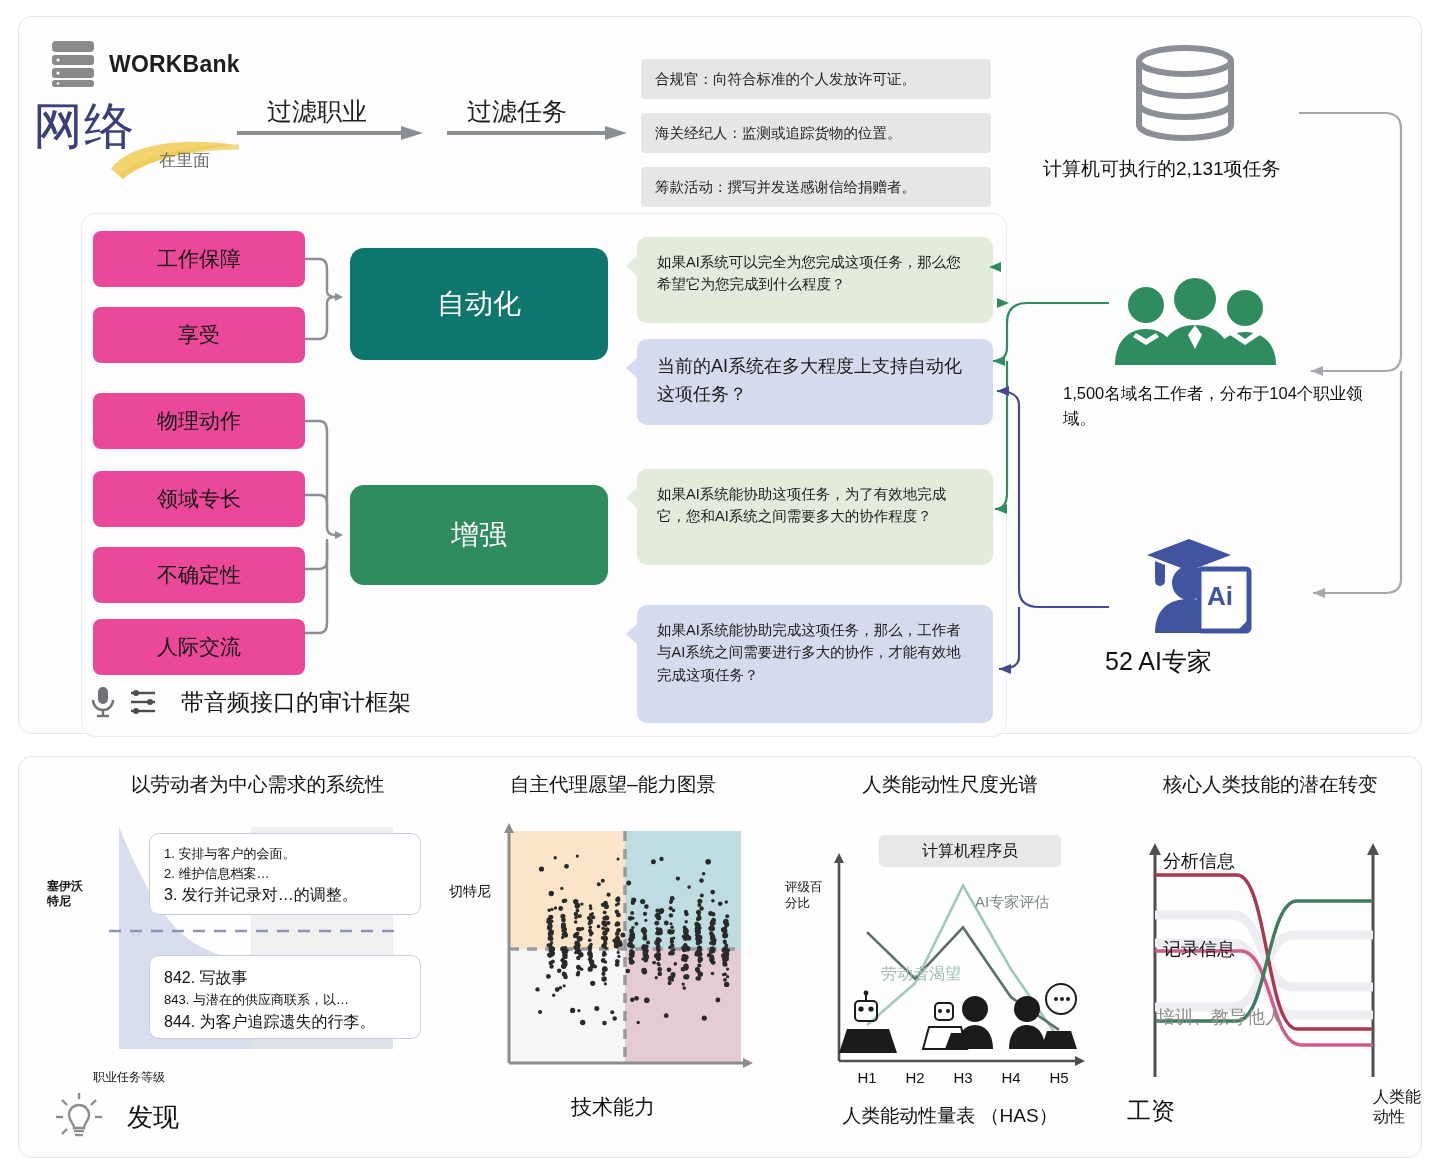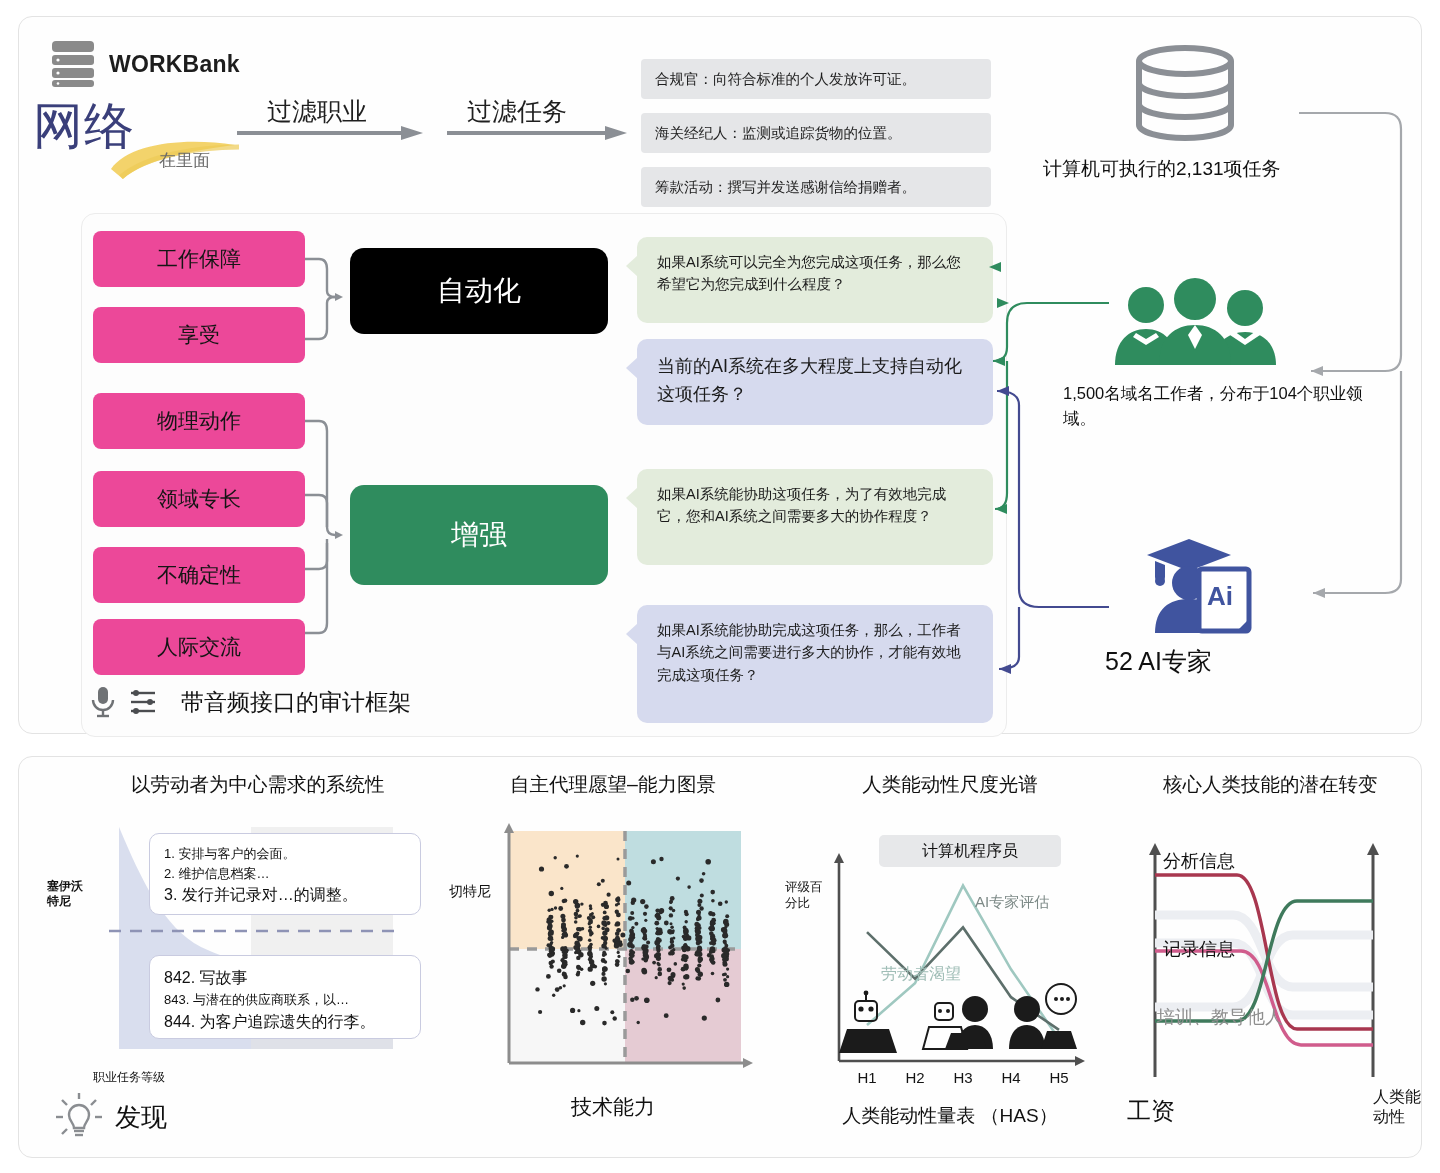--- a/index.html
+++ b/index.html
@@ -72,21 +72,21 @@
   
   .bracket { position:absolute; }
 
   
   .catbox {
     position:absolute; left:331px; width:258px;
     border-radius:14px;
     display:flex; align-items:center; justify-content:center;
     font-size:28px; color:#ffffff;
   }
-  #catbox-auto { top:231px; height:86px; background:#000000; }
+  #catbox-auto { top:231px; height:112px; background:#0f766e; }
   #catbox-aug  { top:468px; height:100px; background:#2f8c5e; }
 
   
   .bubble {
     position:absolute; left:618px; width:356px;
     border-radius:10px;
     padding:14px 18px 14px 20px;
     font-size:14.5px; line-height:1.55; color:#1b1b1b;
   }
   .bubble::before {
@@ -131,21 +131,21 @@
   #seniority-label { position:absolute; left:6px; top:122px; width:46px; font-size:12px; line-height:1.25; color:#111; font-weight:bold;}
   .tasklist-card {
     position:absolute; border:1px solid #c9cbe0; border-radius:10px;
     background:#ffffff; padding:10px 14px;
   }
   #tasklist-top { left:108px; top:76px; width:272px; height:82px; }
   #tasklist-bot { left:108px; top:198px; width:272px; height:84px; }
   .tl-line { font-size:13px; color:#111; line-height:1.5; }
   .tl-line.big { font-size:16px; }
   #rank-axis-label { position:absolute; left:52px; top:312px; font-size:12px; color:#111; }
-  #finding-row { position:absolute; left:12px; top:334px; display:flex; align-items:center; gap:10px;}
+  #finding-row { position:absolute; left:12px; top:334px; display:flex; align-items:center; gap:22px;}
   #finding-row .label { font-size:26px; color:#111; }
 
   
   #scatter-ylabel { position:absolute; left:6px; top:126px; width:44px; font-size:14px; line-height:1.25; color:#111; }
   #scatter-xlabel { position:absolute; left:0; top:336px; width:100%; text-align:center; font-size:21px; color:#111; }
 
   
   #has-ylabel { position:absolute; left:0px; top:122px; width:44px; font-size:12.5px; line-height:1.3; color:#111; }
   #has-xlabel { position:absolute; left:0; top:346px; width:100%; text-align:center; font-size:19px; color:#111; }
   #has-occ-chip {

